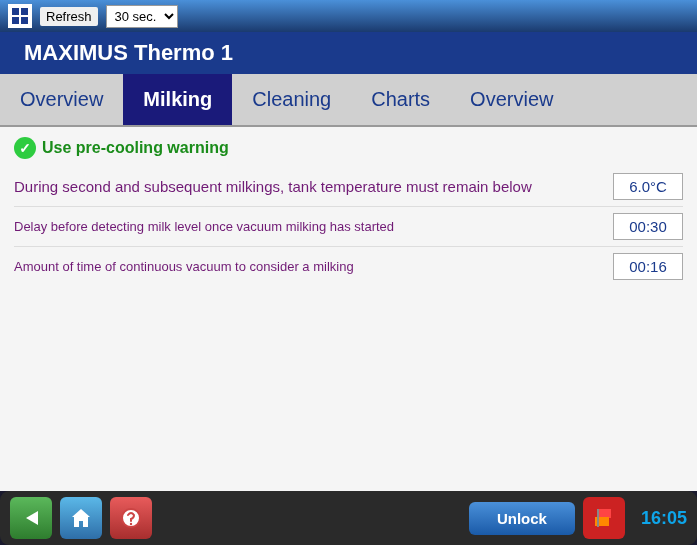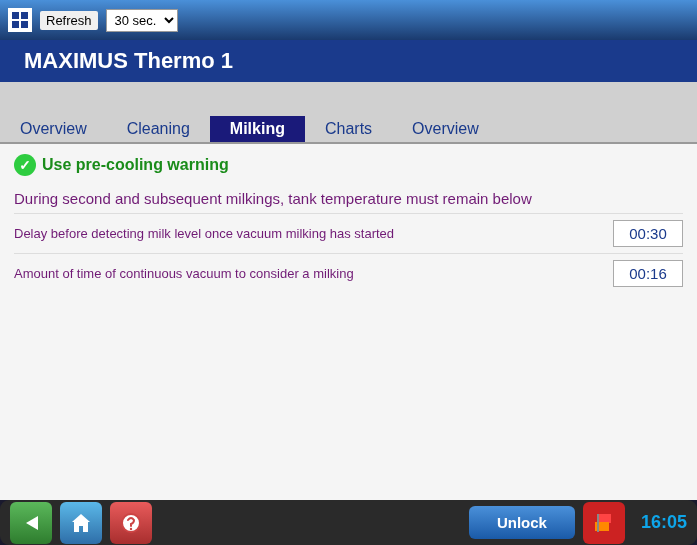--- a/index.html
+++ b/index.html
@@ -9,21 +9,21 @@
       background: #1a1a2e;
       font-family: Arial, sans-serif;
       overflow: hidden;
       display: flex;
       flex-direction: column;
     }
 
     
     .top-bar {
       background: linear-gradient(to bottom, #4a90d9, #1a3a6e);
-      height: 40px;
+      height: 32px;
       display: flex;
       align-items: center;
       padding: 0 8px;
       gap: 8px;
       flex-shrink: 0;
     }
     .app-icon {
       width: 24px;
       height: 24px;
       background: #fff;
@@ -66,28 +66,27 @@
     }
 
     
     .tab-bar {
       background: #d0d0d0;
       display: flex;
       flex-shrink: 0;
       border-bottom: 2px solid #999;
     }
     .tab {
-      padding: 4px 20px;
-      font-size: 16px;
+      padding: 14px 20px;
+      font-size: 20px;
       color: #1a3a8c;
       cursor: pointer;
       border: none;
       background: transparent;
       font-weight: normal;
-      margin-top: 34px;
     }
     .tab.active {
       background: #1a1a7a;
       color: white;
       font-weight: bold;
     }
 
     
     .content {
       flex: 1;
@@ -149,21 +148,21 @@
       color: #1a3a8c;
       font-size: 15px;
       padding: 4px 12px;
       min-width: 70px;
       text-align: center;
     }
 
     
     .bottom-toolbar {
       background: #2a2a2a;
-      height: 45px;
+      height: 54px;
       display: flex;
       align-items: center;
       padding: 0 10px;
       gap: 8px;
       flex-shrink: 0;
       border-radius: 9px;
     }
     .toolbar-btn {
       width: 42px;
       height: 42px;
@@ -238,43 +237,44 @@
 <div class="main-area">
 
   <div class="title-bar">
     <span>MAXIMUS Thermo 1</span>
   </div>
 
   <div class="tab-bar">
     <button class="tab">
       <span>Overview</span>
     </button>
+    <button class="tab active">
+      <span>Milking</span>
+    </button>
     <button class="tab">
       <span>Cleaning</span>
-    </button>
-    <button class="tab active">
-      <span>Milking</span>
     </button>
     <button class="tab">
       <span>Charts</span>
     </button>
     <button class="tab">
       <span>Overview</span>
     </button>
   </div>
 
   <div class="content">
 
     <div class="precooling-row">
       <div class="check-icon">✓</div>
       <span class="precooling-label">Use pre-cooling warning</span>
     </div>
 
     <div class="setting-row">
       <span class="setting-text large">During second and subsequent milkings, tank temperature must remain below</span>
+      <div class="setting-value">6.0°C</div>
     </div>
 
     <div class="setting-row">
       <span class="setting-text">Delay before detecting milk level once vacuum milking has started</span>
       <div class="setting-value">00:30</div>
     </div>
 
     <div class="setting-row">
       <span class="setting-text">Amount of time of continuous vacuum to consider a milking</span>
       <div class="setting-value">00:16</div>

